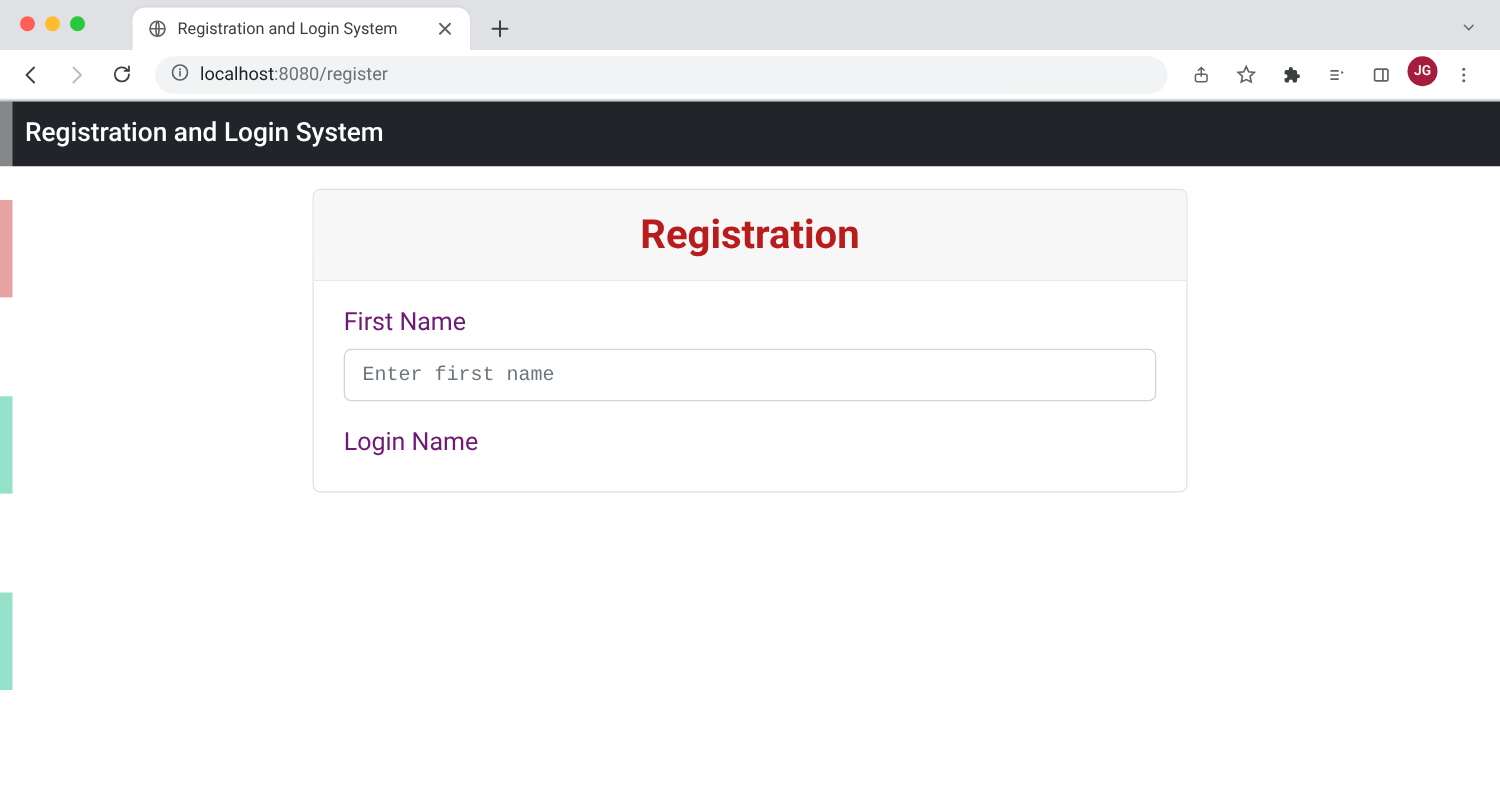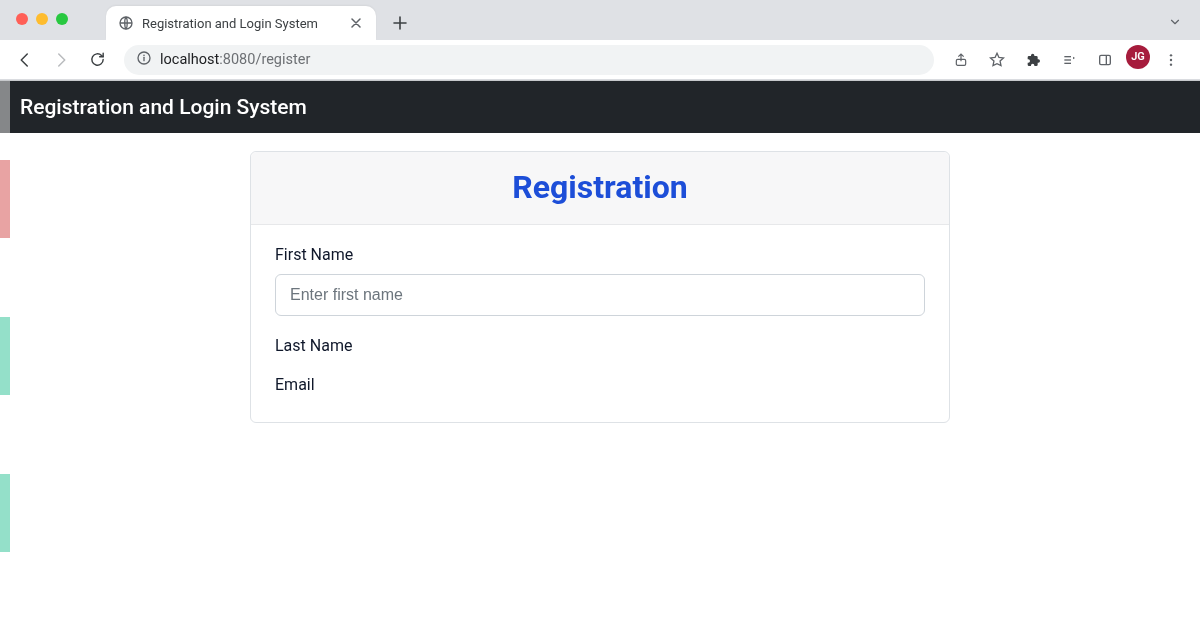--- a/index.html
+++ b/index.html
@@ -183,41 +183,42 @@
       background: #f7f7f8;
       border-bottom: 1px solid #e7e8ea;
       text-align: center;
       padding: 16px 0 18px;
       border-top-left-radius: 6px;
       border-top-right-radius: 6px;
     }
     .card-header h2 {
       font-size: 32px;
       font-weight: 700;
-      color: #1d4ed8;
+      color: #b91c1c;
     }
     .card-body {
       padding: 20px 24px 8px;
     }
     .form-group { margin-bottom: 20px; }
     .form-label {
       display: block;
-      font-size: 16px;
-      color: #0f172a;
+      font-size: 20px;
+      color: #701a75;
       margin-bottom: 10px;
     }
     .form-control {
       width: 100%;
       height: 42px;
       border: 1px solid #ced4da;
       border-radius: 6px;
       padding: 0 14px;
       font-size: 16px;
       color: #212529;
       background: #fff;
+      font-family: Liberation Mono, monospace;
     }
     .form-control::placeholder { color: #6c757d; }
   </style>
 </head>
 <body>
 
 <div class="browser-chrome">
   <div class="tab-strip">
     <div class="traffic-lights">
       <div class="traffic-light tl-red"></div>
@@ -350,26 +351,25 @@
         <h2>Registration</h2>
       </div>
       <div class="card-body">
 
         <div class="form-group">
           <label class="form-label">First Name</label>
           <input type="text" class="form-control" placeholder="Enter first name" style="">
         </div>
 
         <div class="form-group">
-          <label class="form-label">Last Name</label>
-        </div>
-
-        <div class="form-group">
-          <label class="form-label">Email</label>
+          <label class="form-label">Login Name</label>
         </div>
 
         <div class="form-group">
         </div>
 
+        <div class="form-group">
+        </div>
+
       </div>
     </div>
   </div>
 </div>
 
 </body></html>

